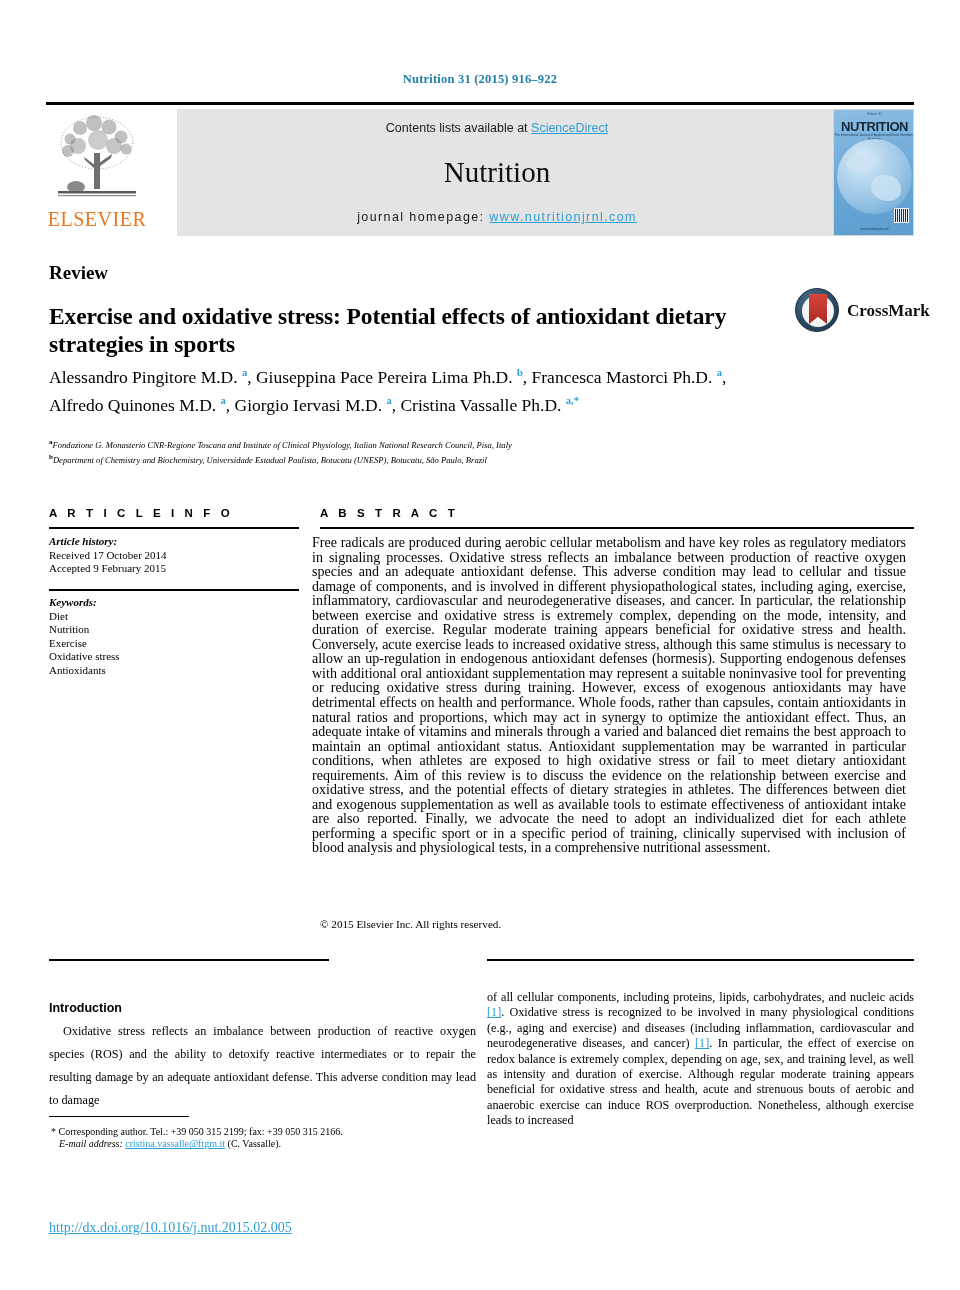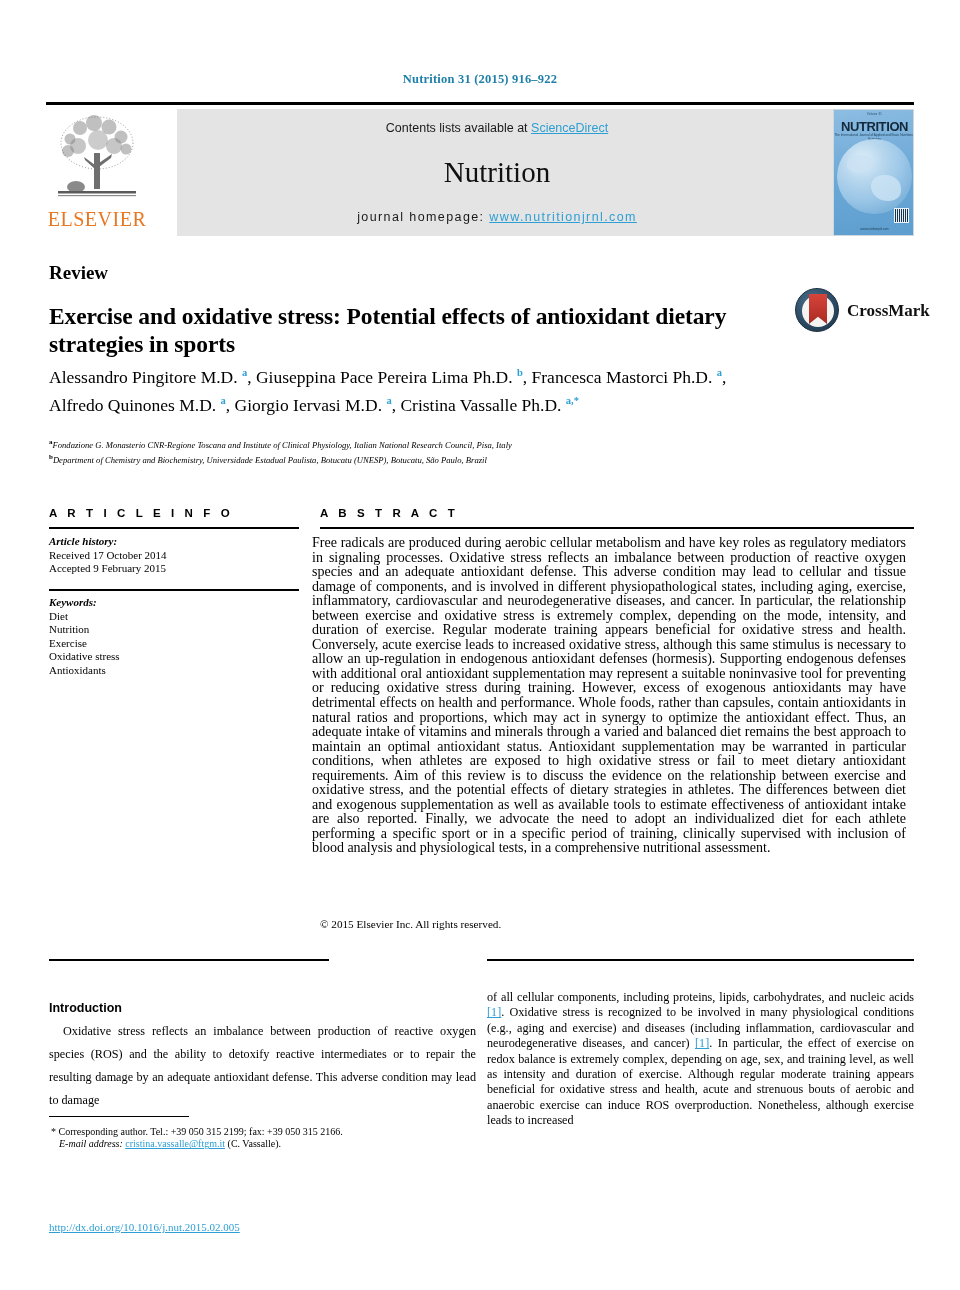--- a/index.html
+++ b/index.html
@@ -407,21 +407,21 @@
   .footnote .p1 { text-indent: 10px; }
   .footnote .p2 { margin-top: 2px; padding-left: 10px; text-indent: -8px; }
   .footnote .em { font-style: italic; }
   .footnote .link { color: #2e9fd4; }
 
   .doi-block {
     position: absolute;
     left: 49px; top: 1221px;
     width: 427px;
     font-family: "Liberation Serif", serif;
-    font-size: 11px;
+    font-size: 14px;
     line-height: 13.5px;
   }
   .doi-block .doi { color: #2e9fd4; }
   .doi-block .issn { font-weight: bold; }
 </style>
 </head>
 <body>
 
 <div class="page">
 

